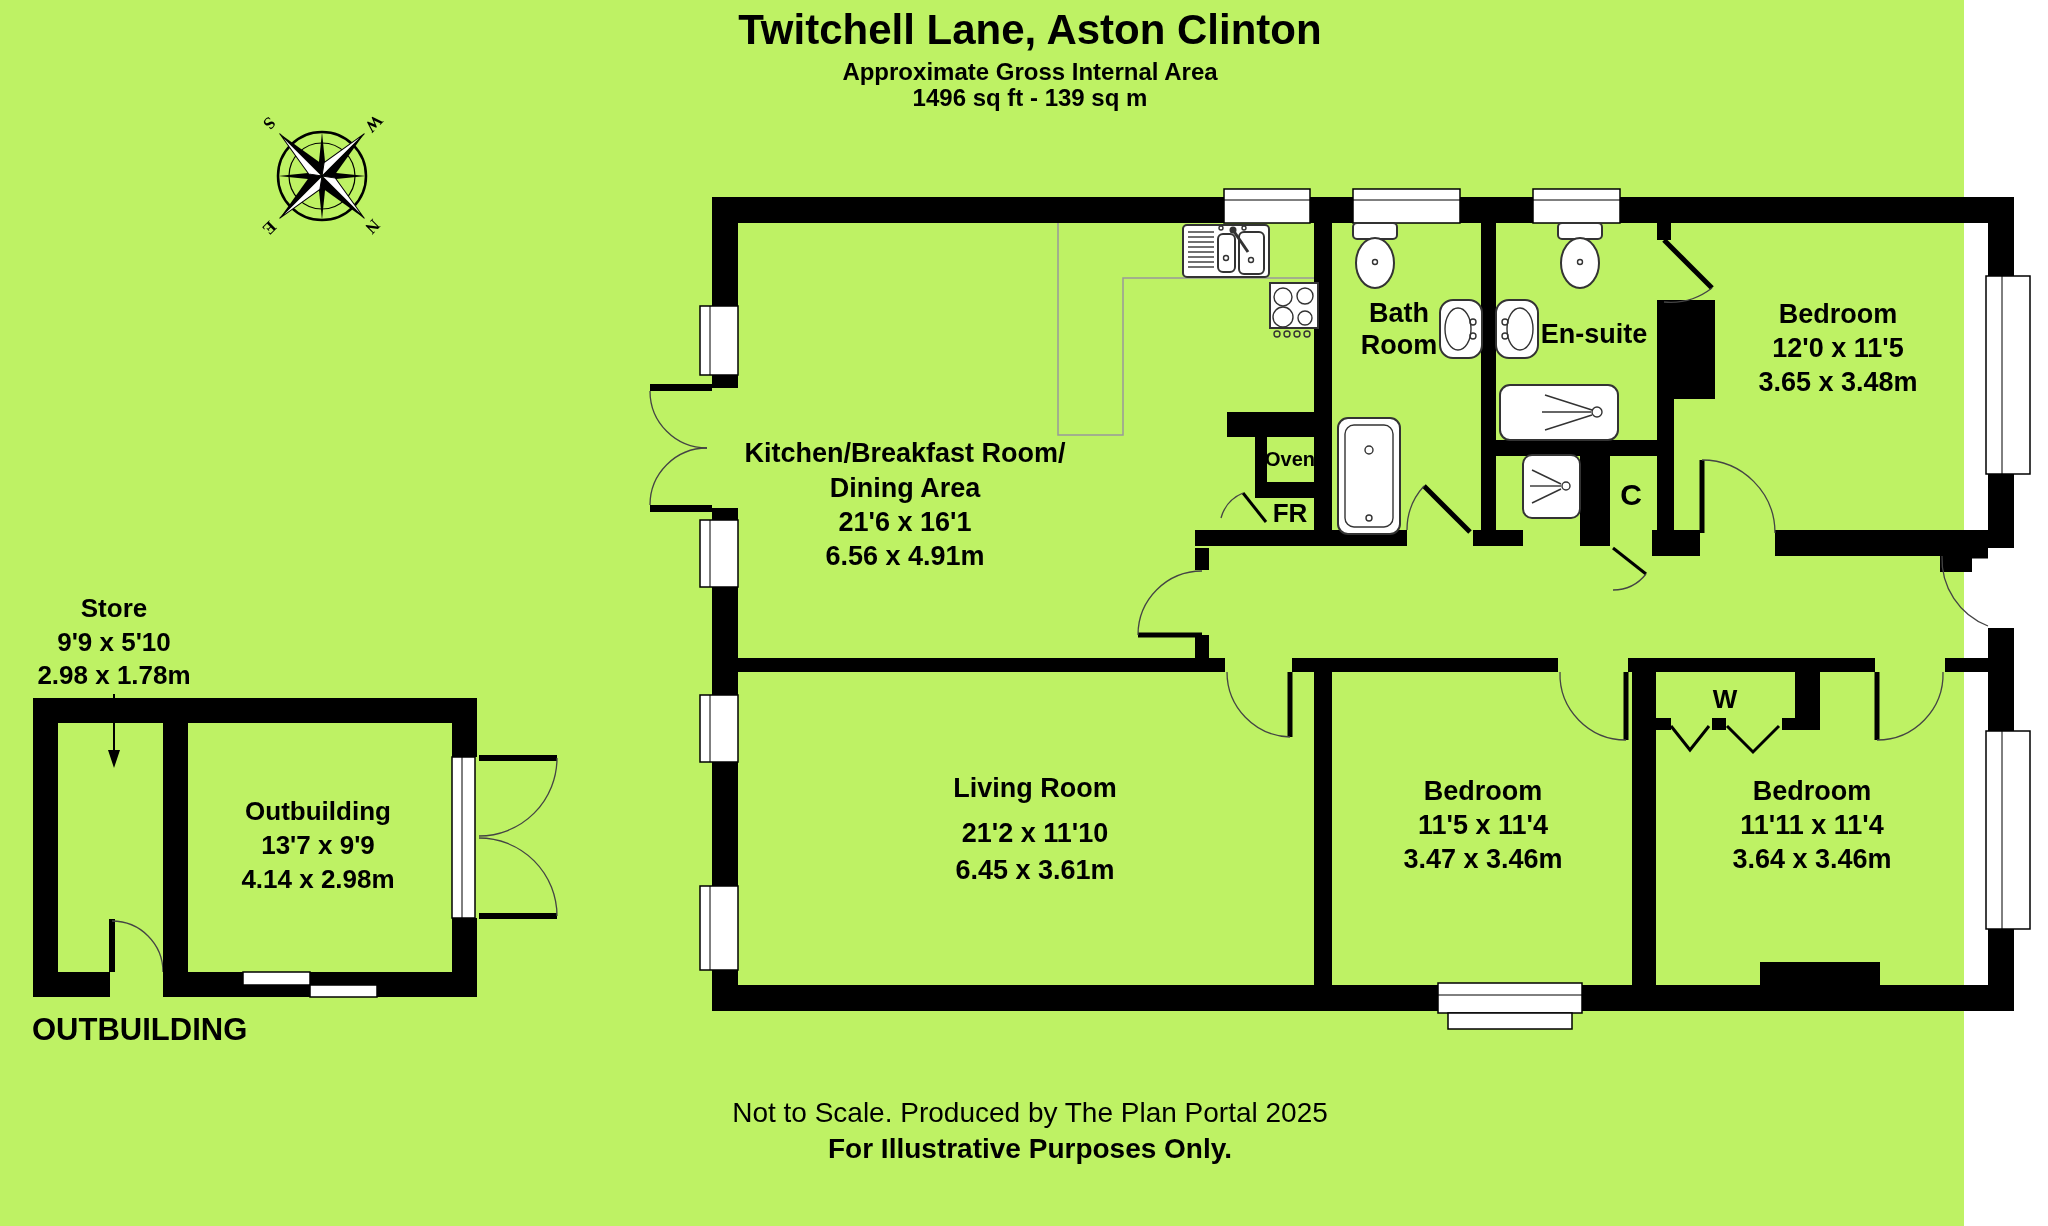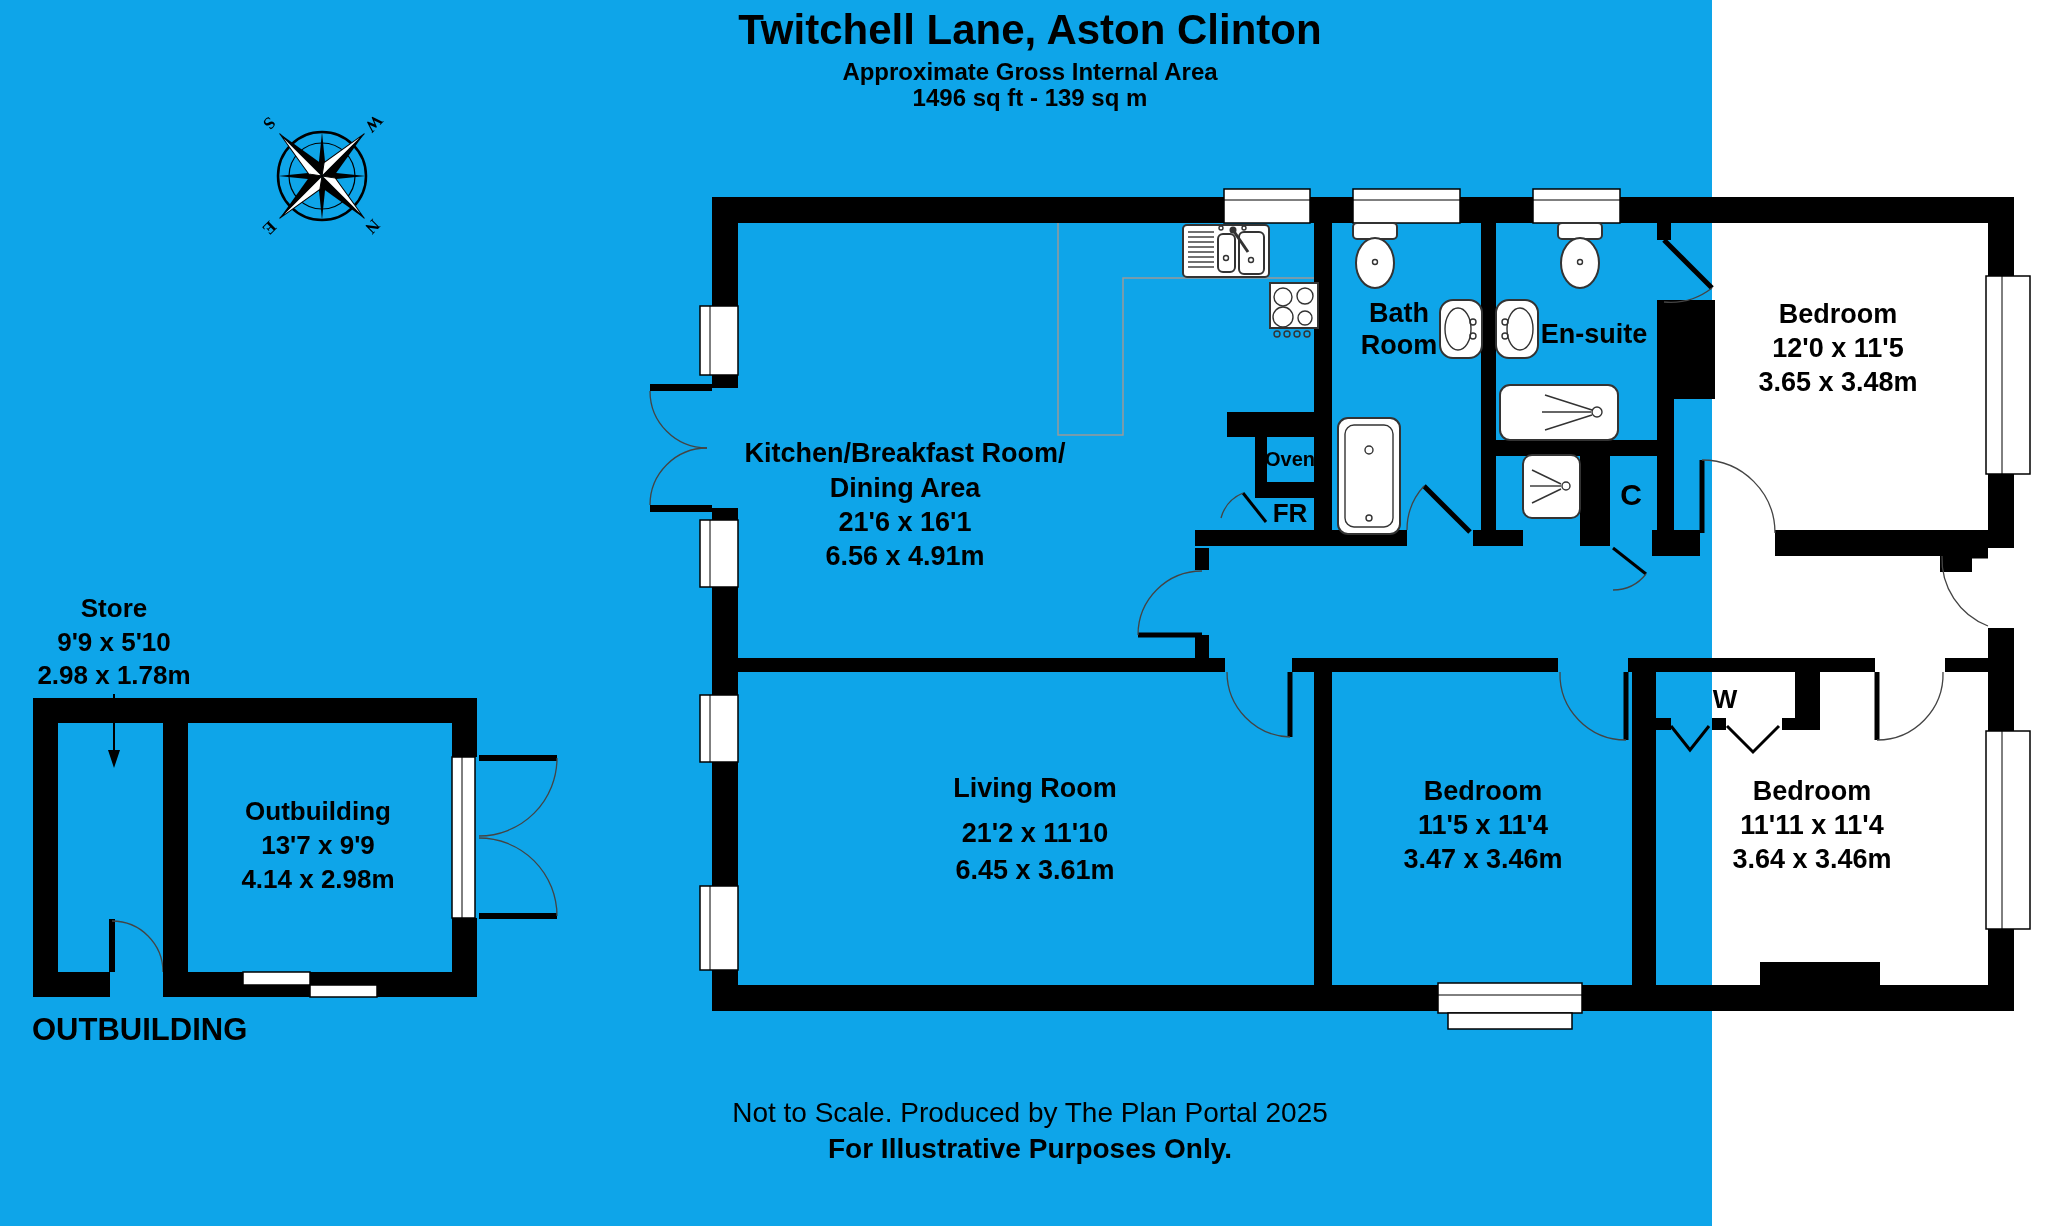--- a/index.html
+++ b/index.html
@@ -1,16 +1,16 @@
 <!DOCTYPE html>
 <html><head>
 <meta charset="utf-8">
 <style>
   html,body{margin:0;padding:0;background:#fff;}
-  #plan-wrap{width:1712px;height:1226px;position:relative;background:#0ea5e9;}
+  #plan-wrap{width:1964px;height:1226px;position:relative;background:#bef264;}
   svg{display:block;font-family:"Liberation Sans",sans-serif;}
   .wall{fill:#000;stroke:none;}
   .win{fill:#fff;stroke:#000;stroke-width:1.5;}
   .winline{stroke:#000;stroke-width:1;fill:none;}
   .fix{fill:#fff;stroke:#333;stroke-width:2;}
   .fixthin{fill:none;stroke:#333;stroke-width:1.4;}
   .leaf{stroke:#000;stroke-width:5;fill:none;}
   .leafthin{stroke:#000;stroke-width:3;fill:none;}
   .arc{stroke:#444;stroke-width:1.3;fill:none;}
   .counter{stroke:#999;stroke-width:1.5;fill:none;}

